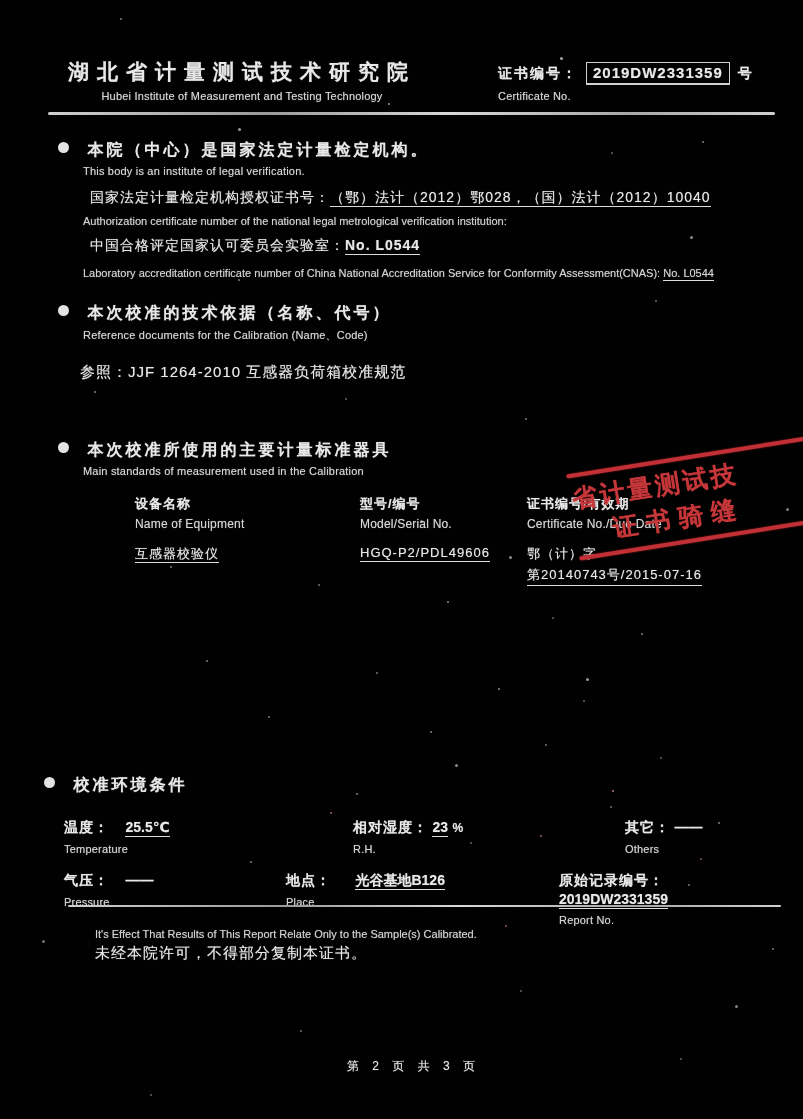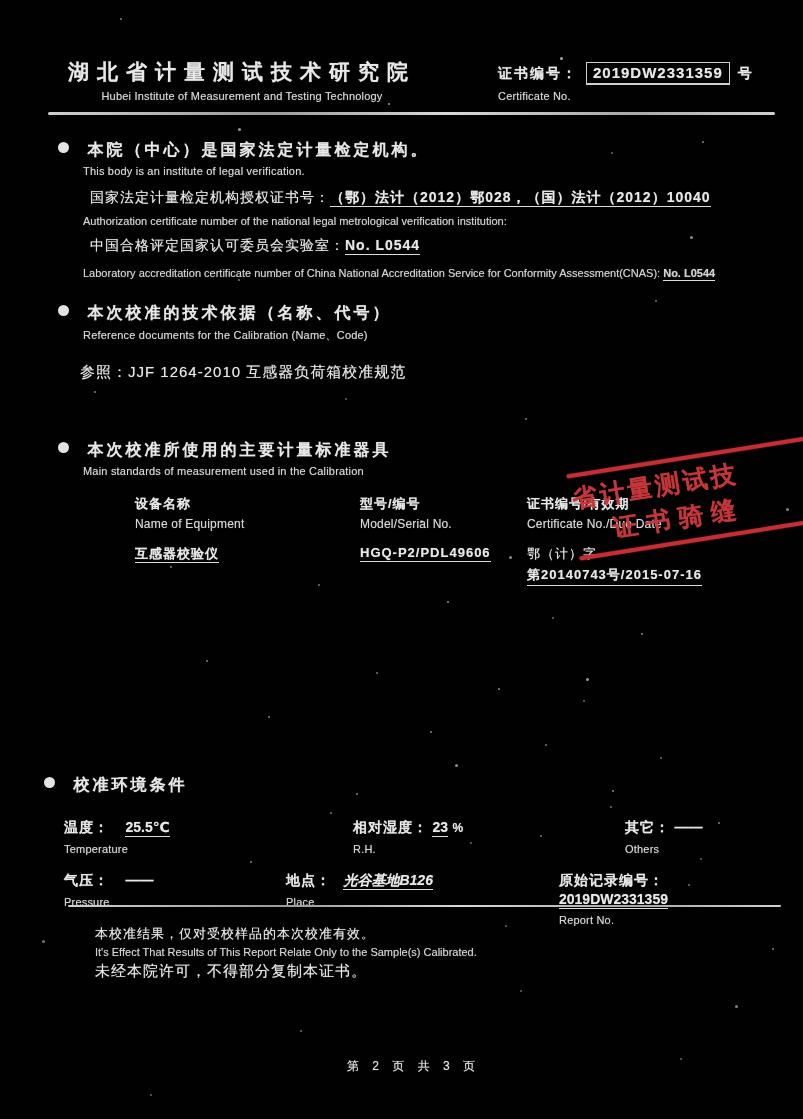--- a/index.html
+++ b/index.html
@@ -10,21 +10,21 @@
     height: 1119px;
     background: #010101;
     overflow: hidden;
     font-family: "Liberation Sans", "DejaVu Sans", sans-serif;
     color: #e8e8e8;
     text-shadow: 0 0 1px rgba(235,235,235,0.55);
   }
   .cn { font-family: "Liberation Sans", "DejaVu Sans", sans-serif; }
   .en { font-size: 11px; color: #d6d6d6; letter-spacing: 0.2px; }
   .abs { position: absolute; }
-  .u { border-bottom: 1px solid #dcdcdc; padding-bottom: 1px; font-weight: bold; }
+  .u { border-bottom: 1px solid #dcdcdc; padding-bottom: 1px; }
 
   
   .inst-cn { font-size: 21px; font-weight: bold; letter-spacing: 8px; }
   .inst-en { font-size: 11px; margin-top: 4px; text-align: center; }
   .certno-row { display: flex; align-items: baseline; gap: 8px; }
   .certno-label { font-size: 14px; font-weight: bold; letter-spacing: 2px; }
   .certno-value {
     font-size: 15px; font-weight: bold; letter-spacing: 1px;
     border: 1px solid #cfcfcf; border-bottom-width: 2px; padding: 1px 6px 2px 6px;
   }
@@ -220,34 +220,33 @@
     </div>
 
     <div class="env-row2" style="margin:16px 0 0 20px;">
       <div>
         <span class="env-label cn">气压：</span>
         <span class="env-val" style="margin-left:12px;">——</span>
         <div class="env-en en">Pressure</div>
       </div>
       <div>
         <span class="env-label cn">地点：</span>
-        <span class="env-val u cn" style="margin-left:8px;font-style:italic;">光谷基地B126</span>
+        <span class="env-val u cn" style="margin-left:20px;">光谷基地B126</span>
         <div class="env-en en">Place</div>
       </div>
       <div>
         <span class="env-label cn">原始记录编号：</span>
         <span class="env-val u">2019DW2331359</span>
         <div class="env-en en">Report No.</div>
       </div>
     </div>
   </div>
 
   <div class="rule rule-thin" style="top:905px; left:68px; right:22px;"></div>
 
   <div class="abs" style="left:95px; top:925px; width:650px;">
-    <div class="body-cn" style="font-size:13px;">本校准结果，仅对受校样品的本次校准有效。</div>
     <div class="body-en" style="margin-top:3px;">It's Effect That Results of This Report Relate Only to the Sample(s) Calibrated.</div>
     <div class="body-cn" style="font-size:15px; margin-top:4px;">未经本院许可，不得部分复制本证书。</div>
   </div>
 
   <div class="abs footer cn" style="left:0; right:0; top:1058px; text-align:center;">第 2 页 共 3 页</div>
 
 </div>
 
 </body></html>

